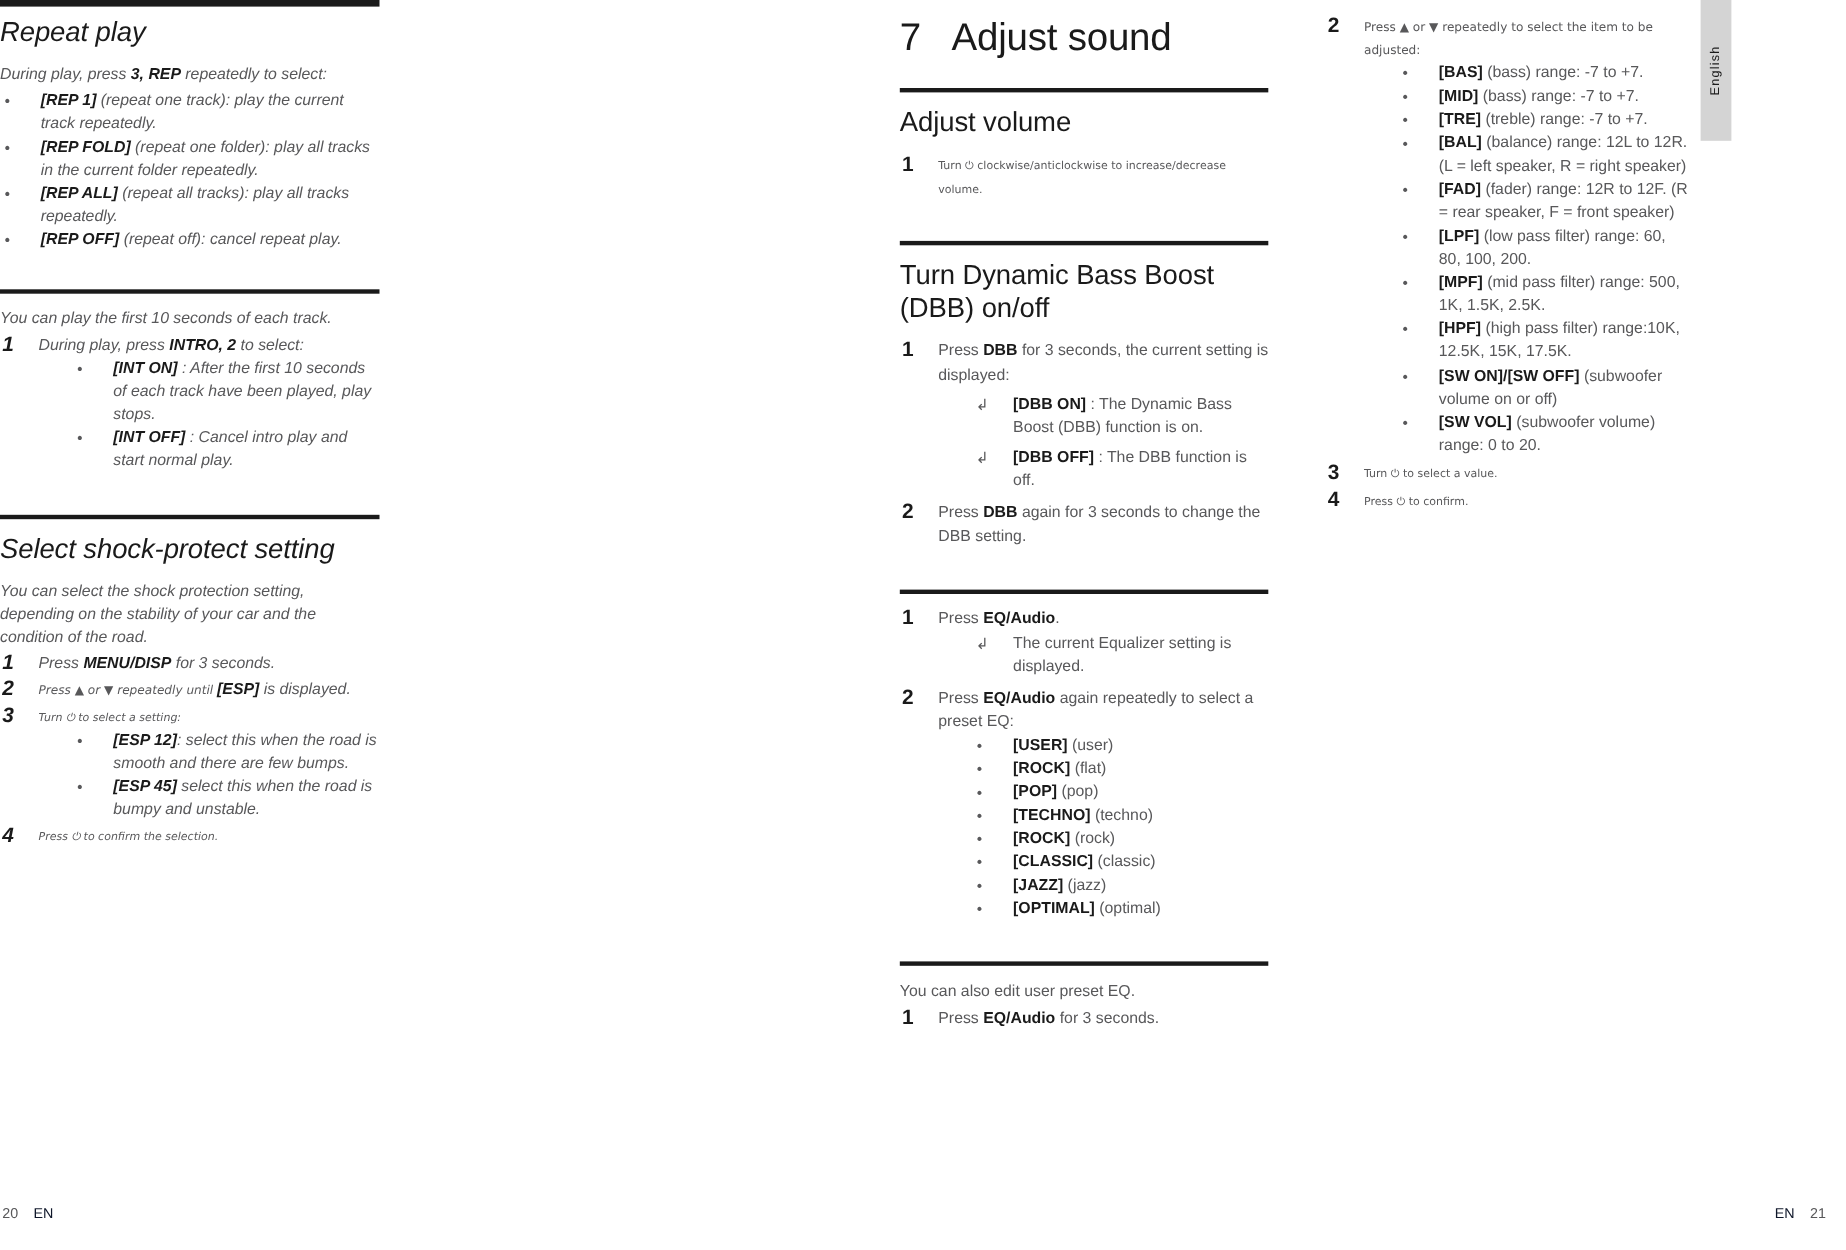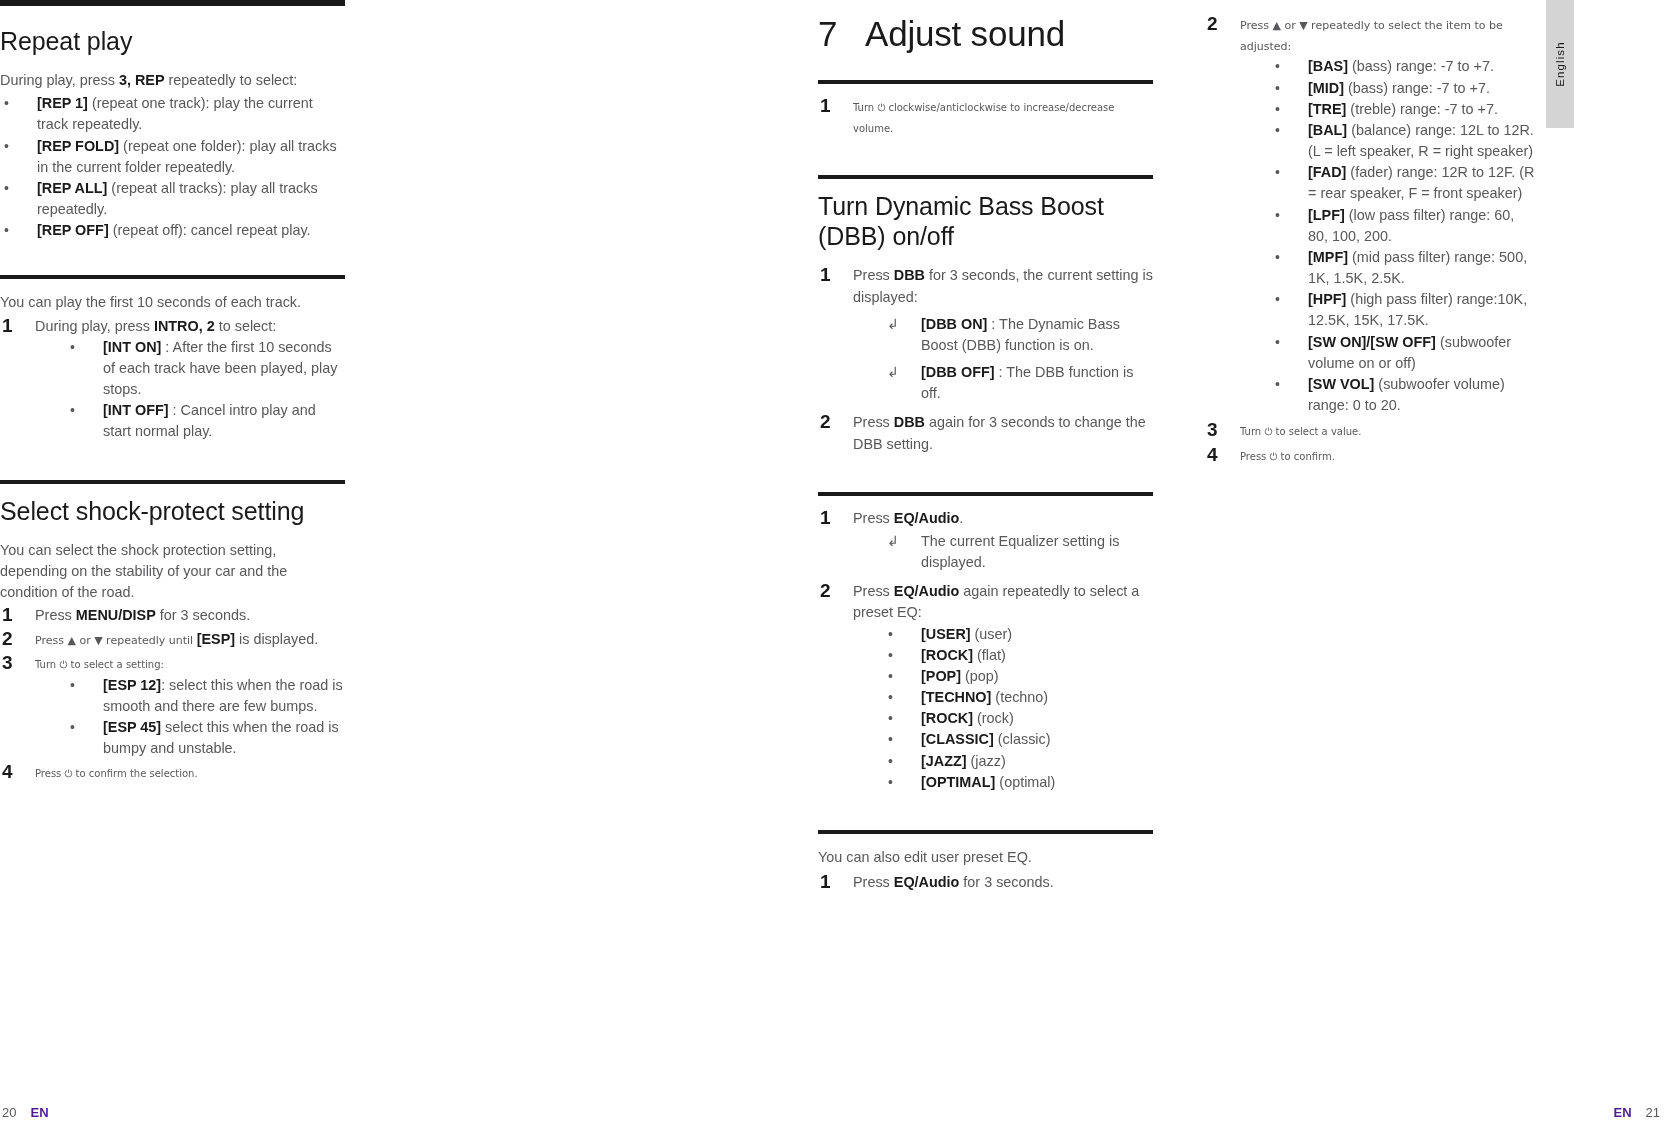--- a/index.html
+++ b/index.html
@@ -184,42 +184,42 @@
     transform-origin: center center;
     white-space: nowrap;
     font-size: 11.5px;
     letter-spacing: 1.1px;
     color: #1a1a1a;
   }
 
   
   .footer {
     position: absolute;
-    bottom: 16px;
+    bottom: 26px;
     font-size: 13px;
     color: #1a1a1a;
     display: flex;
     gap: 14px;
     align-items: baseline;
   }
   .footer.left  { left: 2px; }
   .footer.right { right: 18px; }
   .footer .pg { color: #58585a; }
-  .footer .en { font-weight: bold; color: #4c1d95; }
+  .footer .en { font-weight: normal; color: #0f172a; }
   .spacer-md { height: 26px; }
   .spacer-lg { height: 34px; }
 </style>
 </head>
 <body>
 
 <div class="page">
 
   <div class="top-rule"></div>
 
-  <div class="col col-left" style="padding-top:18px;">
+  <div class="col col-left" style="padding-top:6px;font-style:italic;">
 
     <div>
       <h2 class="sect" style="margin-top:8px;">Repeat play</h2>
       <p class="body">
         <span>During play, press </span><b>3, REP</b><span> repeatedly to select:</span>
       </p>
       <ul class="bul">
         <li><span class="dot">•</span><b>[REP 1]</b><span> (repeat one track): play the current track repeatedly.</span></li>
         <li><span class="dot">•</span><b>[REP FOLD]</b><span> (repeat one folder): play all tracks in the current folder repeatedly.</span></li>
         <li><span class="dot">•</span><b>[REP ALL]</b><span> (repeat all tracks): play all tracks repeatedly.</span></li>
@@ -279,20 +279,21 @@
 
     <h1 class="chapter">
       <span class="num">7</span>
       <span>Adjust sound</span>
     </h1>
 
     <div class="spacer-md"></div>
 
     <div>
       <div class="rule"></div>
+      <h2 class="sect">Adjust volume</h2>
       <ol class="steps">
         <li>
           <span class="stepnum">1</span>
           <span class="pwr">Turn ⏻ clockwise/anticlockwise to increase/decrease volume.</span>
         </li>
       </ol>
     </div>
 
     <div class="spacer-lg"></div>
 

